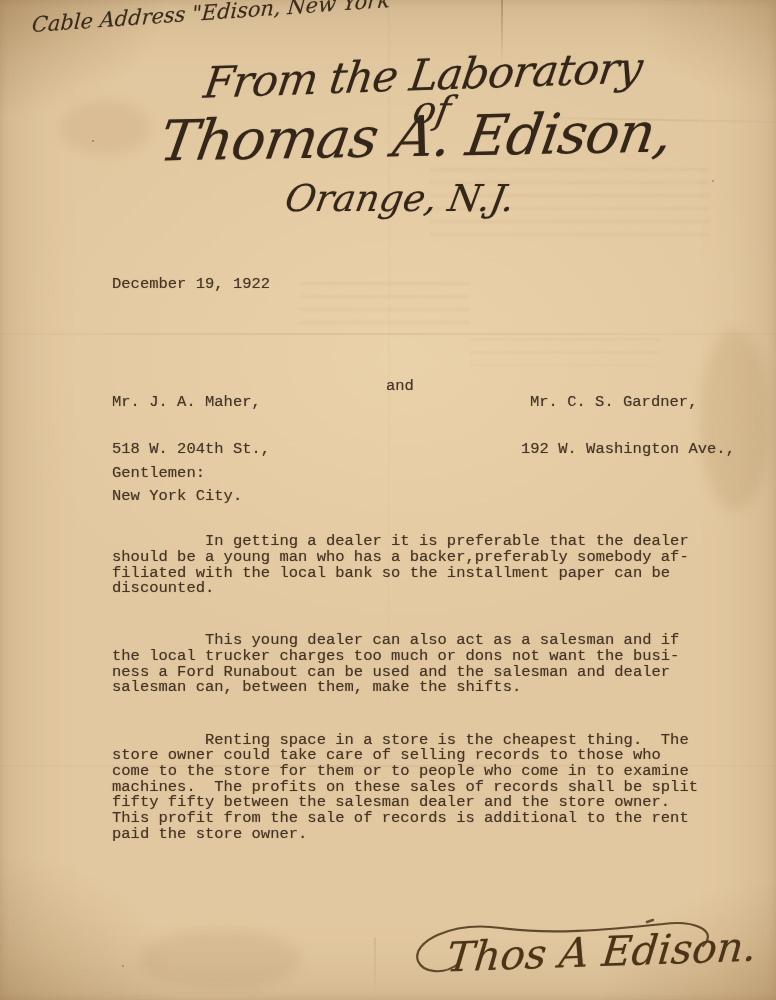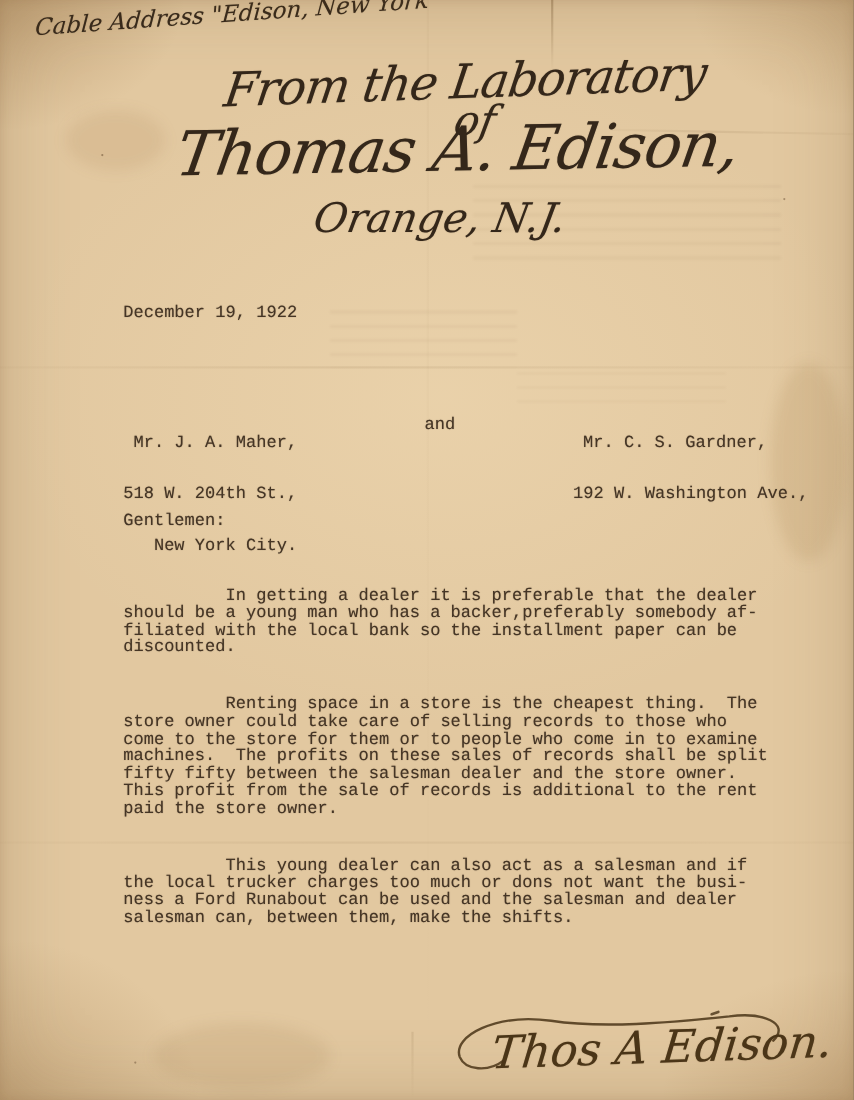--- a/index.html
+++ b/index.html
@@ -38,21 +38,21 @@
   .lh-name { left:416px; top:104px; font-size:56px; transform:translateX(-50%) rotate(-1deg) skewX(-10deg); letter-spacing:-1px; }
   .lh-city { left:400px; top:177px; font-size:37px; transform:translateX(-50%) skewX(-10deg); }
 
   
   .typed{ font-family:"Liberation Mono","DejaVu Sans Mono", monospace; font-size:15.5px;
           line-height:15.7px; color:#453525; text-shadow:0 0 1px rgba(69,53,37,.5);
           white-space:pre-wrap; }
   .content{ position:absolute; left:112px; top:246px; width:624px; }
   .date{ }
   .addr-row{ position:relative; margin-top:23px; height:48px; }
-  .addr-left { position:absolute; left:0;     top:0;text-align:right; }
+  .addr-left { position:absolute; left:0;     top:0; }
   .addr-and  { position:absolute; left:262px; top:16px;margin-left:12px; }
   .addr-right{ position:absolute; left:409px; top:0; }
   .g-name{ margin-left:9px; }
   .salutation{ margin-top:8px; }
   .para{ margin:5px 0 0 0; }
 
   
   .sig-wrap{ position:absolute; left:395px; top:900px; width:345px; height:100px; }
   .sig-wrap svg{ position:absolute; inset:0; }
   .sig-text{ position:absolute; left:52px; top:28px; font-family:"DejaVu Serif", serif;
@@ -99,31 +99,31 @@
         <div>192 W. Washington Ave.,</div>
       </div>
     </div>
 
     <div class="salutation">Gentlemen:</div>
 
     <p class="para">          In getting a dealer it is preferable that the dealer
 should be a young man who has a backer,preferably somebody af-
 filiated with the local bank so the installment paper can be
 discounted.</p>
+    <p class="para">          This young dealer can also act as a salesman and if
+the local trucker charges too much or dons not want the busi-
+ness a Ford Runabout can be used and the salesman and dealer
+salesman can, between them, make the shifts.</p>
     <p class="para">          Renting space in a store is the cheapest thing.  The
 store owner could take care of selling records to those who
 come to the store for them or to people who come in to examine
 machines.  The profits on these sales of records shall be split
 fifty fifty between the salesman dealer and the store owner.
 This profit from the sale of records is additional to the rent
 paid the store owner.</p>
-    <p class="para">          This young dealer can also act as a salesman and if
-the local trucker charges too much or dons not want the busi-
-ness a Ford Runabout can be used and the salesman and dealer
-salesman can, between them, make the shifts.</p>
     
     
     
   </div>
 
   <div class="sig-wrap">
     <svg viewBox="0 0 345 100" width="345" height="100">
       <path d="M 308 46 C 324 30, 298 20, 268 24 C 212 30, 152 35, 106 28 C 56 21, 16 42, 23 61 C 28 73, 49 75, 63 64" fill="none" stroke="#4a3518" stroke-width="2.2" stroke-linecap="round" opacity="0.85"></path>
       <path d="M 252 22 l 6 -2" fill="none" stroke="#4a3518" stroke-width="2.5" stroke-linecap="round" opacity="0.8"></path>
     </svg>

